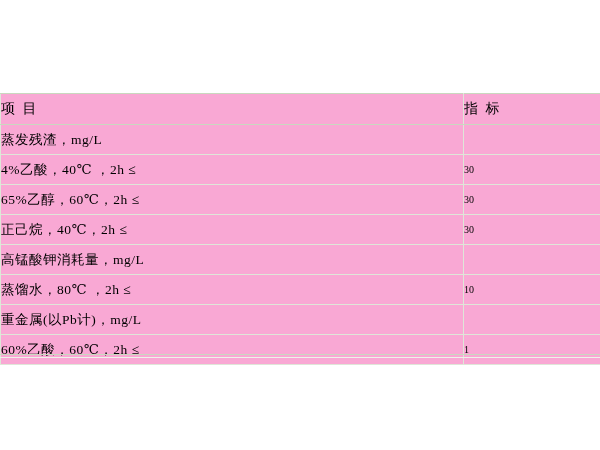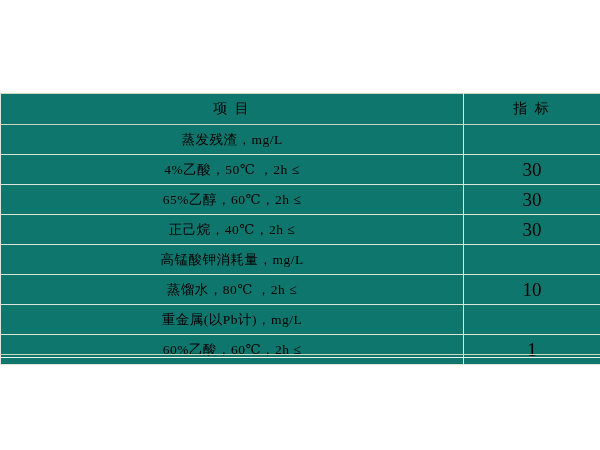--- a/index.html
+++ b/index.html
@@ -32,39 +32,39 @@
   }
   table.spec-table col.c1 { width: 463px; }
   table.spec-table col.c2 { width: 137px; }
 
   table.spec-table th,
   table.spec-table td {
     border: 1px solid #dfe6d8;
     padding: 0;
     height: 29px;
     vertical-align: middle;
-    text-align: center;
+    text-align: left;
     font-weight: normal;
     color: #000000;
-    background: #0f766e;
+    background: #f9a8d4;
   }
   table.spec-table tr.header-row th {
     border-top: 1px solid #c9d8bf;
     border-bottom: 1px solid #c9d8bf;
     height: 30px;
     font-size: 14px;
     letter-spacing: 2px;
   }
   table.spec-table td.item {
     font-size: 13.5px;
     letter-spacing: 0.5px;
     margin-left: 32px;
   }
   table.spec-table td.value {
-    font-size: 19px;
+    font-size: 10px;
     font-family: "Liberation Serif", "DejaVu Serif", serif;
   }
   .bottom-rule {
     position: absolute;
     left: 0;
     top: 354px;
     width: 600px;
     height: 2px;
     border-top: 1px solid #c9d8bf;
     border-bottom: 1px solid #eef3ea;
@@ -86,21 +86,21 @@
           <th>项  目</th>
           <th>指  标</th>
         </tr>
       </thead>
       <tbody>
         <tr>
           <td class="item">蒸发残渣，mg/L</td>
           <td class="value"></td>
         </tr>
         <tr>
-          <td class="item">4%乙酸，50℃ ，2h ≤</td>
+          <td class="item">4%乙酸，40℃ ，2h ≤</td>
           <td class="value">30</td>
         </tr>
         <tr>
           <td class="item">65%乙醇，60℃，2h ≤</td>
           <td class="value">30</td>
         </tr>
         <tr>
           <td class="item">正己烷，40℃，2h ≤</td>
           <td class="value">30</td>
         </tr>

